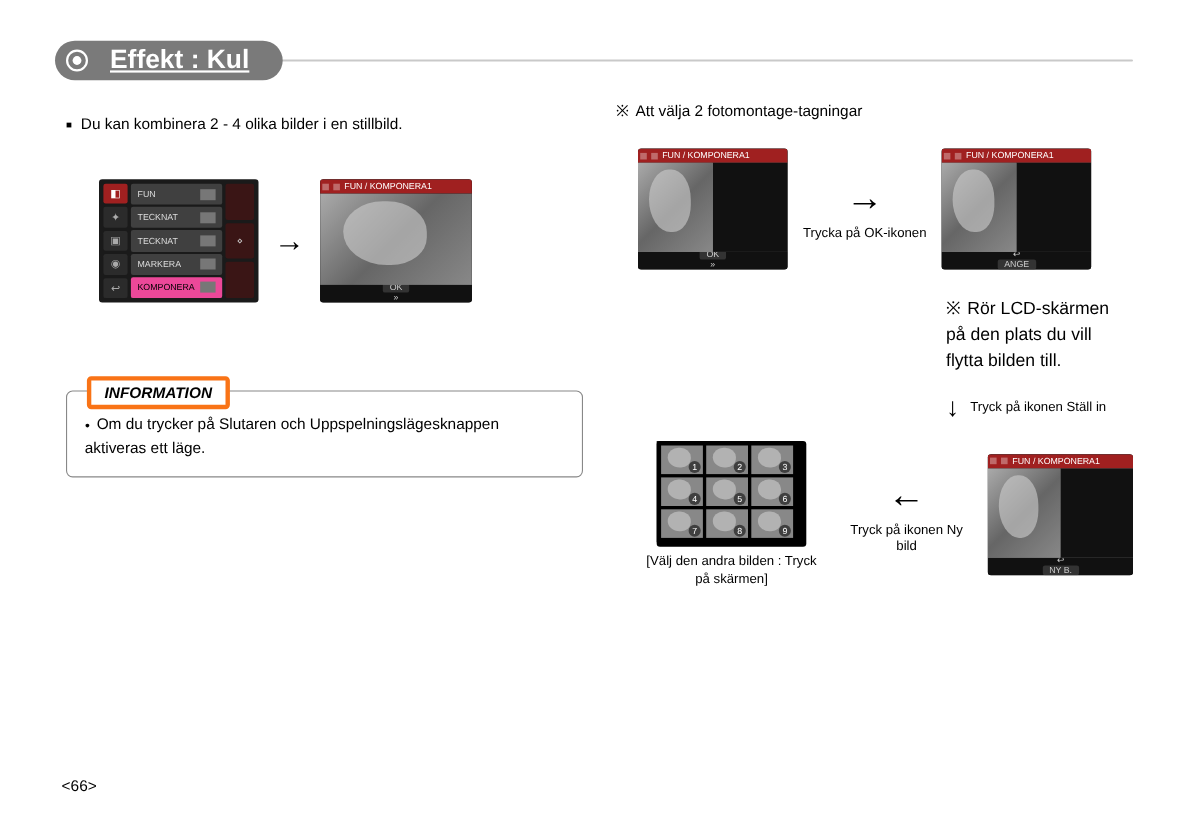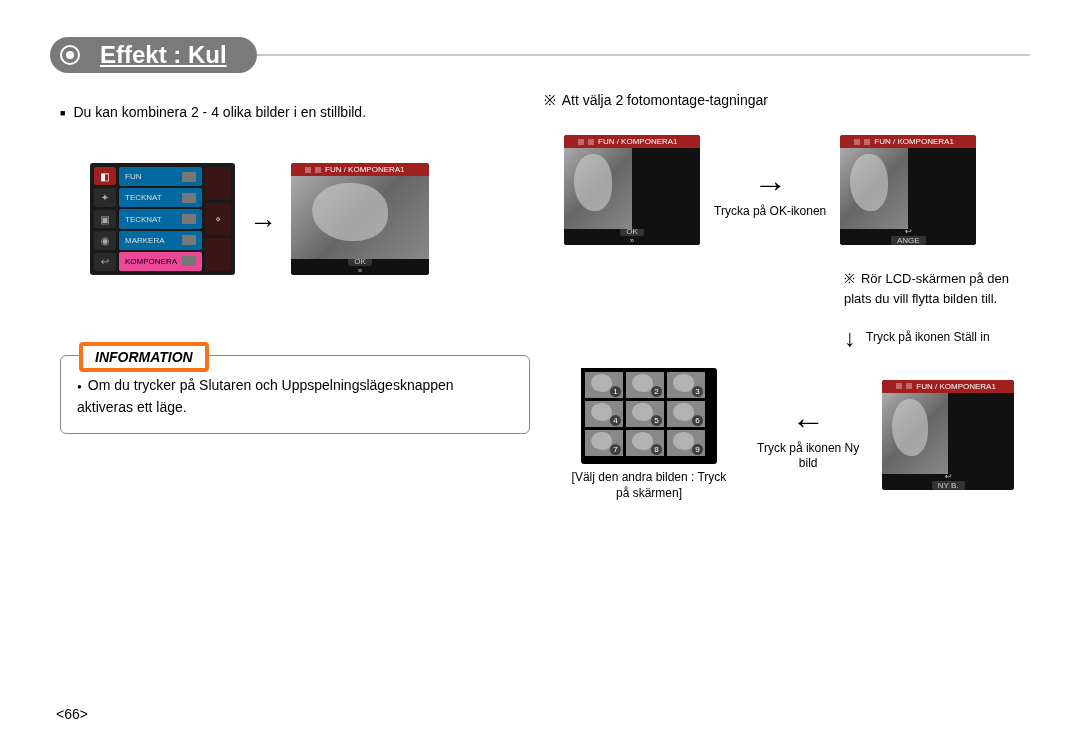--- a/index.html
+++ b/index.html
@@ -70,35 +70,35 @@
     font-size: 14px;
     margin-top: 16px;
   }
 
   .body-text { font-size: 14px; margin-top: 12px; line-height: 1.5; }
   .bullet-sq::before { content: "■"; font-size: 9px; margin-right: 8px; vertical-align: 1px; }
   .bullet-snow::before { content: "※"; margin-right: 6px; }
   .bullet-dot::before { content: "●"; font-size: 8px; margin-right: 6px; vertical-align: 1px; }
 
   .left-col { position: absolute; left: 60px; top: 90px; width: 470px; }
-  .right-col { position: absolute; left: 544px; top: 90px; width: 470px; }
+  .right-col { position: absolute; left: 560px; top: 90px; width: 470px; }
 
   
   .screen {
     background: #000;
     border-radius: 3px;
     overflow: hidden;
     display: flex;
     flex-direction: column;
   }
   .screen-header {
     background: #a02020;
     color: #fff;
     font-size: 8px;
-    padding: 2px 14px;
+    padding: 2px 2px;
     display: flex;
     align-items: center;
     gap: 4px;
   }
   .screen-header .sq { width:6px; height:6px; background:#fff5; }
   .screen-body {
     flex: 1;
     background: #888;
     position: relative;
   }
@@ -135,21 +135,21 @@
     font-size: 10px;
     display:flex; align-items:center; justify-content:center;
   }
   .menu-icon.active { background: #a02020; color:#fff; }
   .menu-list {
     flex: 1;
     display:flex; flex-direction:column; gap:2px;
   }
   .menu-item {
     flex:1;
-    background:#0369a1;
+    background:#404040;
     color:#ddd;
     font-size:8px;
     display:flex; align-items:center; justify-content:space-between;
     padding:0 6px;
     border-radius:2px;
   }
   .menu-item.hl { background:#ec4899; color:#000; }
   .menu-item .th { width:14px; height:10px; background:#777; }
   .menu-preview {
     width: 26px;
@@ -354,21 +354,21 @@
           <div class="photo" style="flex:1;"></div>
           <div style="flex:1;background:#111;"></div>
         </div>
         <div class="screen-footer">
           <span class="ret-icon"></span>
           <span class="footer-btn">ANGE</span>
         </div>
       </div>
     </div>
 
-    <p class="bullet-snow" style="font-size:13px; margin:24px 0 0 300px; width:170px; line-height:1.5;">Rör LCD-skärmen på den plats du vill flytta bilden till.</p>
+    <p class="bullet-snow" style="font-size:16px; margin:24px 0 0 300px; width:170px; line-height:1.5;">Rör LCD-skärmen på den plats du vill flytta bilden till.</p>
 
     <div style="margin:18px 0 0 300px; width:170px; display:flex; align-items:center; gap:10px;">
       <span class="arrow-v">↓</span>
       <span class="caption" style="text-align:center;">Tryck på ikonen Ställ in</span>
     </div>
 
     <div class="row" style="margin-top:18px; margin-left:20px;">
       <div style="display:flex; flex-direction:column; align-items:center; gap:6px;">
         <div class="grid-wrap" style="position:relative;">
           <div class="grid3x3">

